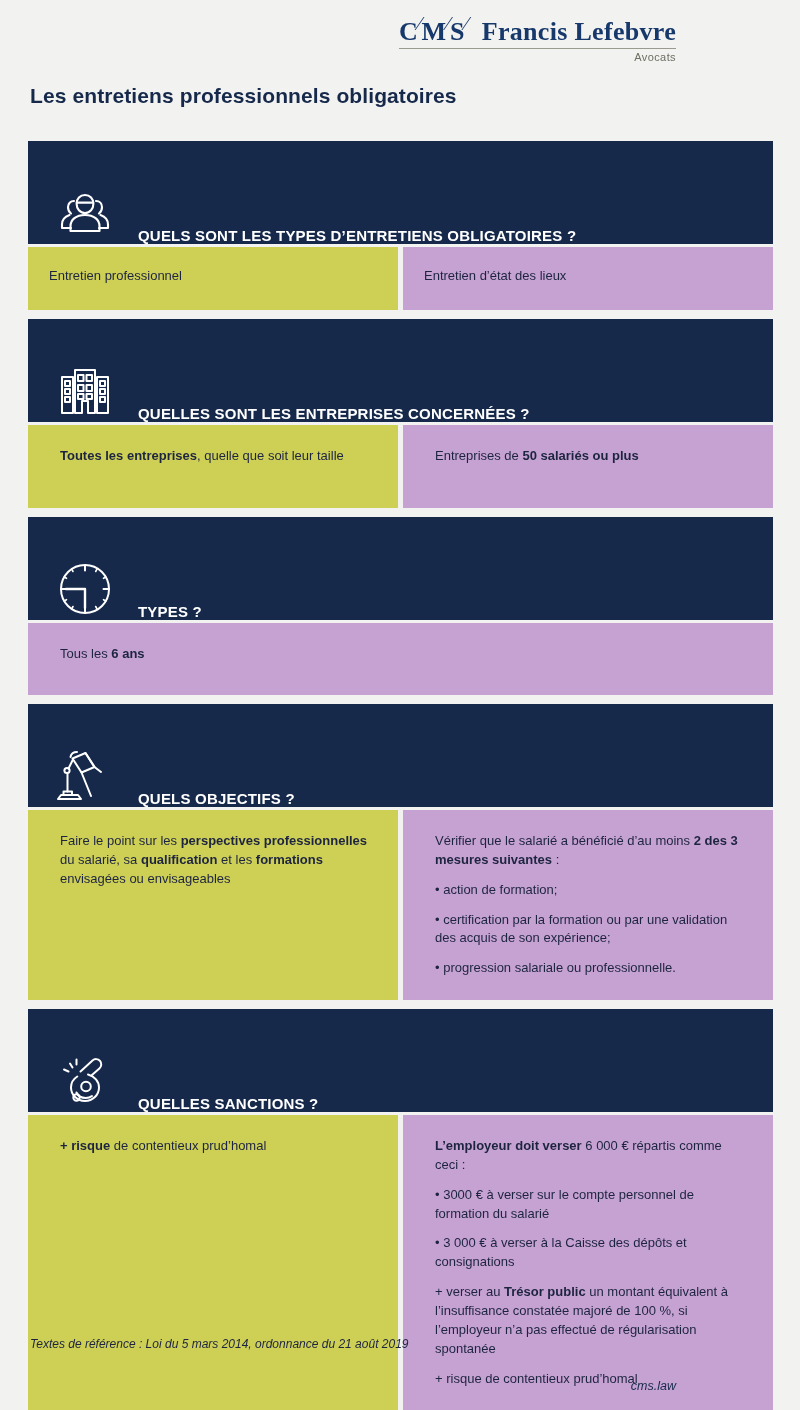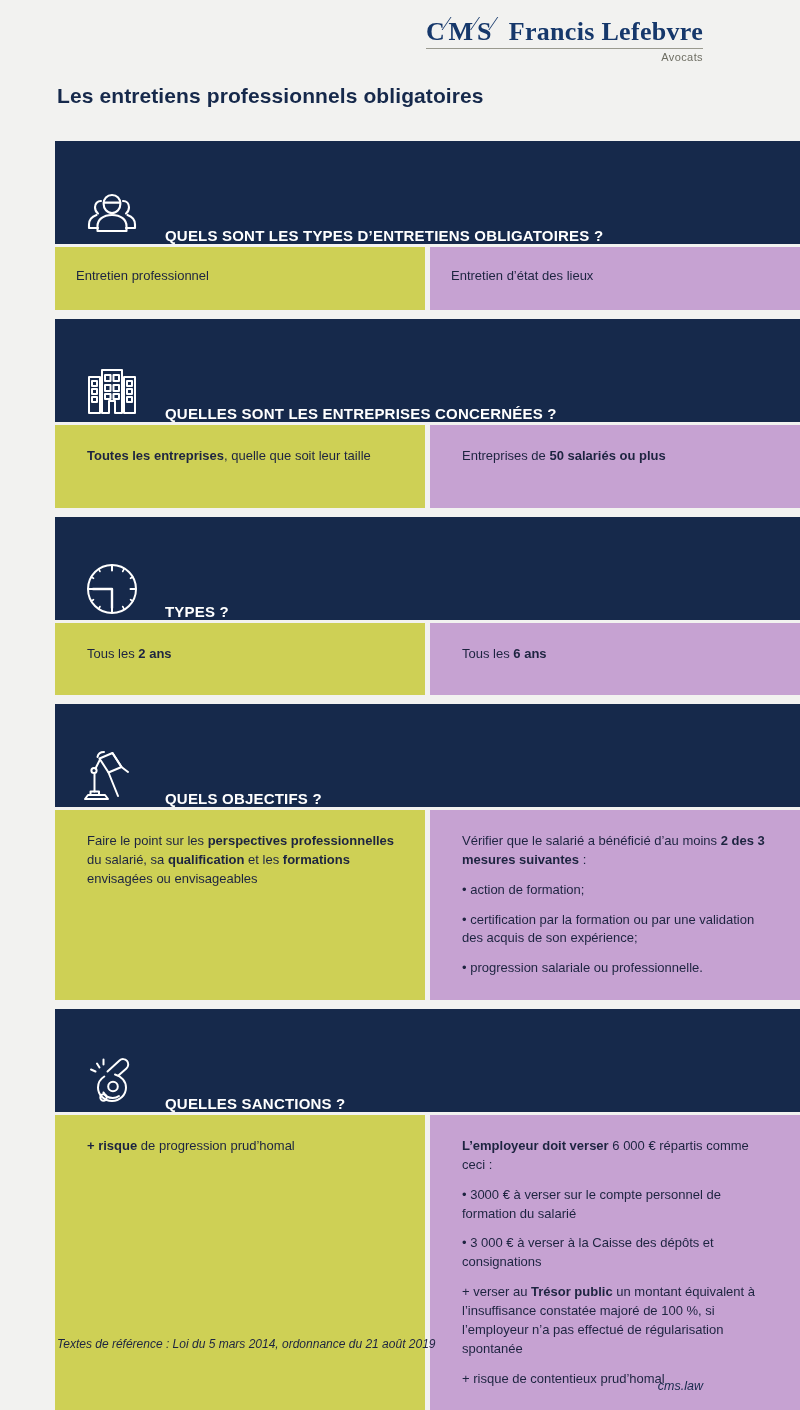--- a/index.html
+++ b/index.html
@@ -4,21 +4,21 @@
 <style>
   * { box-sizing: border-box; margin: 0; padding: 0; }
   body {
     width: 800px;
     height: 1410px;
     background: #f2f2f0;
     font-family: "Liberation Sans", sans-serif;
     position: relative;
     overflow: hidden;
   }
-  .page { width: 704px; height: 1410px; position: relative; margin-left: 27px; }
+  .page { width: 704px; height: 1410px; position: relative; }
 
   
   .logo-area {
     position: absolute;
     top: 14px; right: 28px;
     text-align: right;
   }
   .logo-main {
     font-family: "Liberation Serif", serif;
     font-size: 26px;
@@ -206,23 +206,20 @@
           <svg width="58" height="58" viewBox="0 0 58 58" fill="none" stroke="#ffffff" stroke-width="2" stroke-linecap="round">
             <circle cx="29" cy="29" r="24"></circle>
             <path d="M29 5.5v5M29 47.5v5M5.5 29h5M47.5 29h5"></path>
             <path d="M41 9.2l-1.3 2.3M17 46.5l-1.3 2.3M49.8 41l-2.3-1.3M10.5 18.3l-2.3-1.3M49.8 17l-2.3 1.3M10.5 39.7l-2.3 1.3M41 48.8l-1.3-2.3M17 11.5l-1.3-2.3" stroke-width="1.6"></path>
             <path d="M10 29h19v19" stroke-width="2.4" stroke-linejoin="round"></path>
           </svg>
         </div>
         <div class="sec-title">TYPES ?</div>
       </div>
       <div class="cols h-row3">
-        <div class="col green">
-          <p><span>Tous les </span><b>2 ans</b></p>
-        </div>
         <div class="col purple">
           <p><span>Tous les </span><b>6 ans</b></p>
         </div>
       </div>
     </div>
 
     <div class="section">
       <div class="sec-header">
         <div class="sec-icon">
           <svg width="60" height="56" viewBox="0 0 60 56" fill="none" stroke="#ffffff" stroke-width="2" stroke-linecap="round" stroke-linejoin="round">
@@ -260,21 +257,21 @@
             <path d="M32 21.5c6.6 1.6 11 6.8 11 13 0 7.5-6.2 13.5-14 13.5s-14-6-14-13.5c0-4.6 2.5-8.6 6.3-11"></path>
             <circle cx="30" cy="33.5" r="4.8"></circle>
             <path d="M20.5 39.5c1.5 3.3 5 5.5 9.2 5.5 2.4 0 4.6-.7 6.3-2"></path>
             <circle cx="20.5" cy="44.5" r="3.2"></circle>
           </svg>
         </div>
         <div class="sec-title">QUELLES SANCTIONS ?</div>
       </div>
       <div class="cols h-row5">
         <div class="col green">
-          <p><b>+ risque</b><span> de progression prud’homal</span></p>
+          <p><b>+ risque</b><span> de contentieux prud’homal</span></p>
         </div>
         <div class="col purple">
           <p><b>L’employeur doit verser</b><span> 6 000 € répartis comme ceci :</span></p>
           <p>• 3000 € à verser sur le compte personnel de formation du salarié</p>
           <p>• 3 000 € à verser à la Caisse des dépôts et consignations</p>
           <p><span>+ verser au </span><b>Trésor public</b><span> un montant équivalent à l’insuffisance constatée majoré de 100 %, si l’employeur n’a pas effectué de régularisation spontanée</span></p>
           <p>+ risque de contentieux prud’homal</p>
         </div>
       </div>
     </div>

